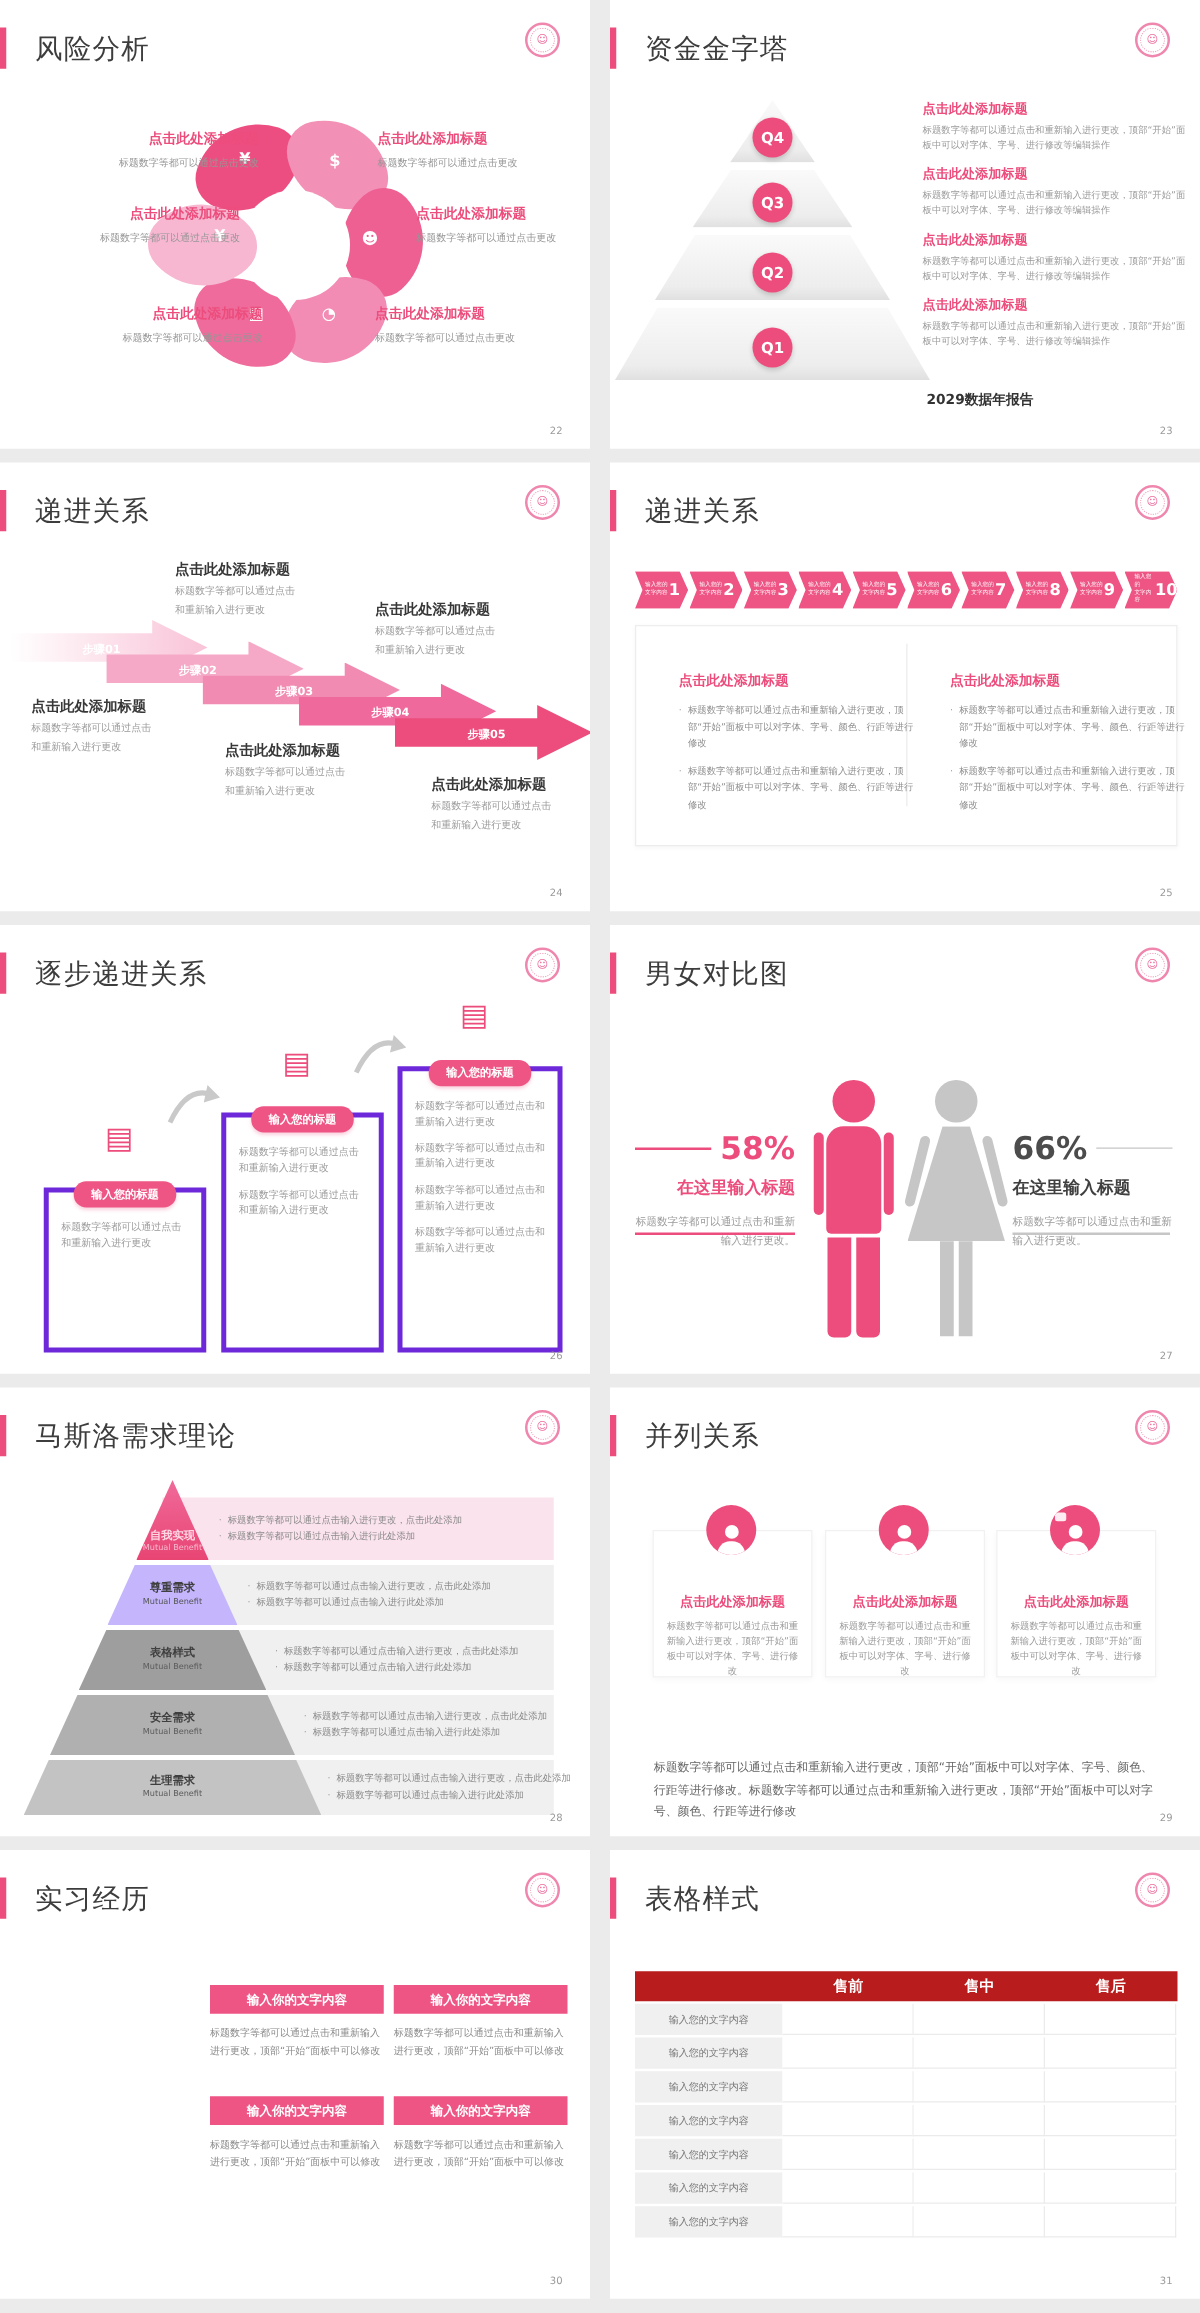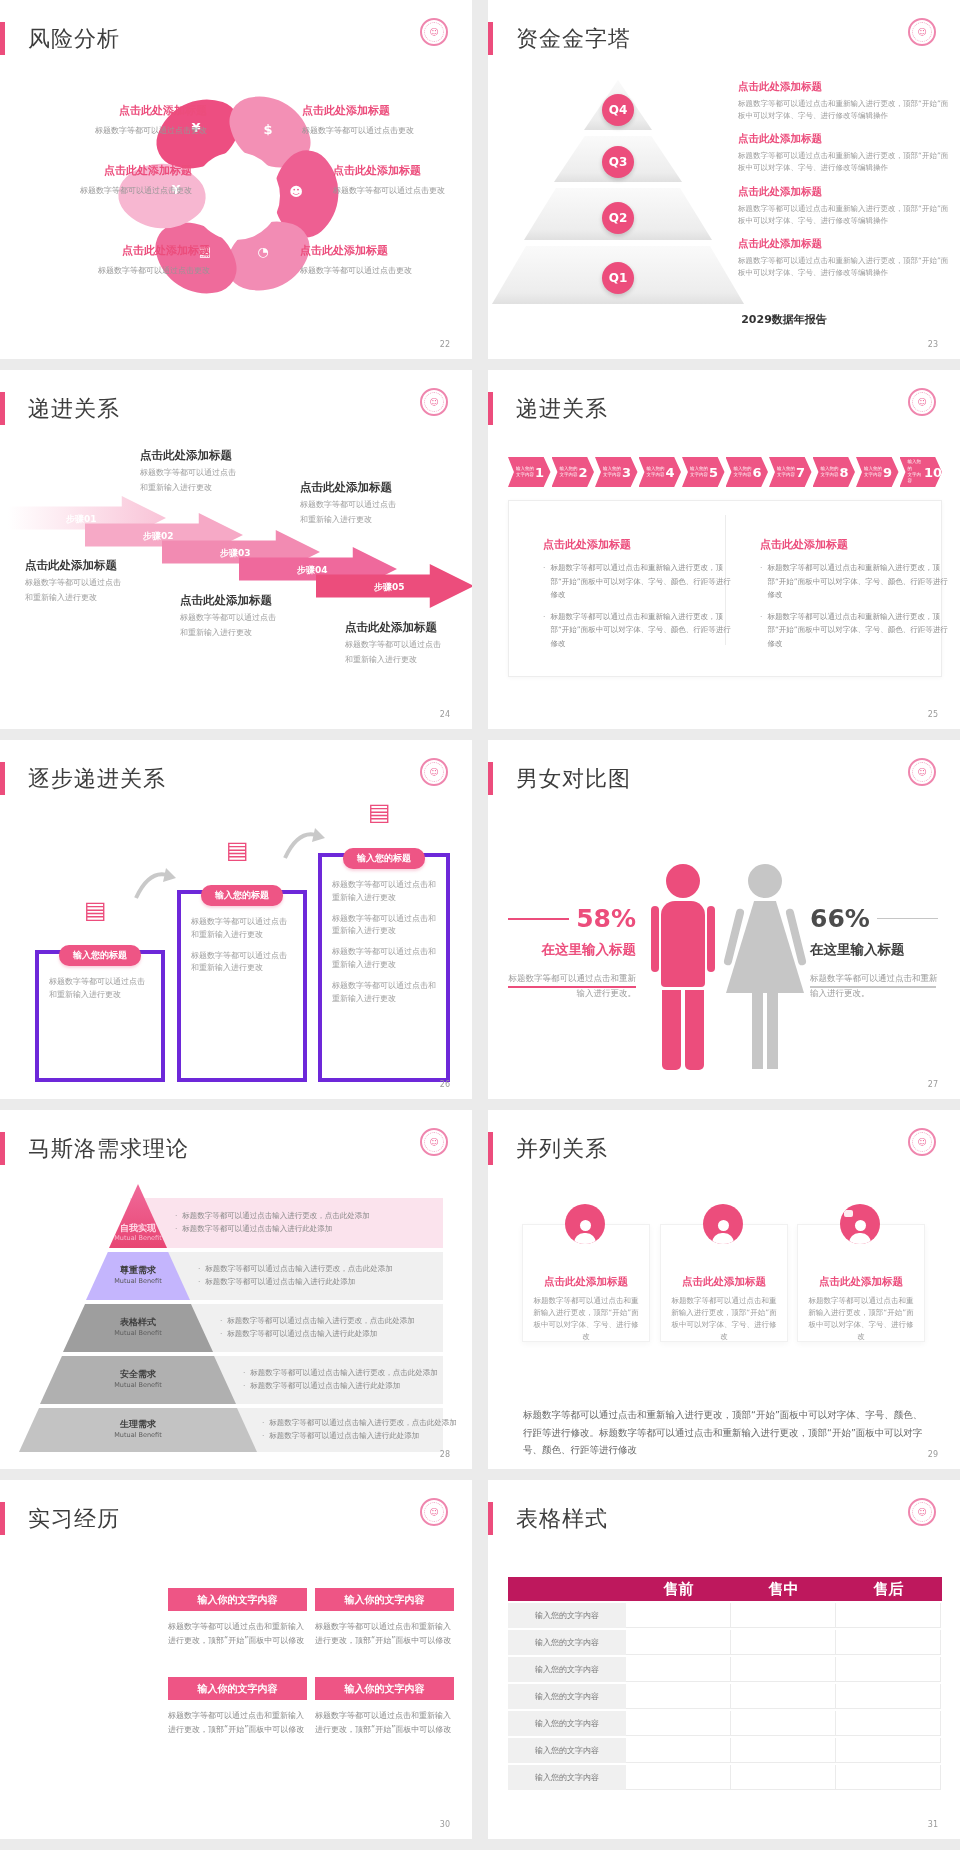--- a/index.html
+++ b/index.html
@@ -85,21 +85,21 @@
   .s8-footer{position:absolute;left:35px;top:296px;width:404px;font-size:9.5px;color:#666;line-height:1.85;}
   
   .s9-panel{position:absolute;left:20px;top:108px;width:141px;height:224px;background:#efefef;}
   .s9-ptitle{position:absolute;left:15px;top:58px;font-size:11.5px;font-weight:bold;color:#333;}
   .s9-pbody{position:absolute;left:15px;top:86px;width:112px;font-size:8px;color:#8a8a8a;line-height:1.8;}
   .s9-block{position:absolute;width:139px;}
   .s9-head{height:23px;background:#ee5585;color:#fff;font-size:10px;font-weight:bold;display:flex;align-items:center;justify-content:center;}
   .s9-body{margin-top:9px;font-size:8px;color:#8a8a8a;line-height:1.75;}
   
   .tbl{position:absolute;left:20px;top:97px;width:434px;}
-  .tbl-head{display:flex;height:24px;background:#be185d;color:#fff;font-size:15px;font-weight:bold;}
+  .tbl-head{display:flex;height:24px;background:#b91c1c;color:#fff;font-size:12px;font-weight:bold;}
   .tbl-head .h0{width:118px;}
   .tbl-head .h{width:105px;display:flex;align-items:center;justify-content:center;}
   .tbl-row{display:flex;margin-top:2px;height:25px;}
   .tbl-row .c0{width:118px;background:#f0f0f0;display:flex;align-items:center;justify-content:center;font-size:8px;color:#777;}
   .tbl-row .c{width:104px;background:#fff;border-right:1px solid #ebebeb;border-bottom:1px solid #ebebeb;}
   .tbl-row .c:first-of-type{border-left:1px solid #ebebeb;}
 </style>
 </head>
 <body>
 

